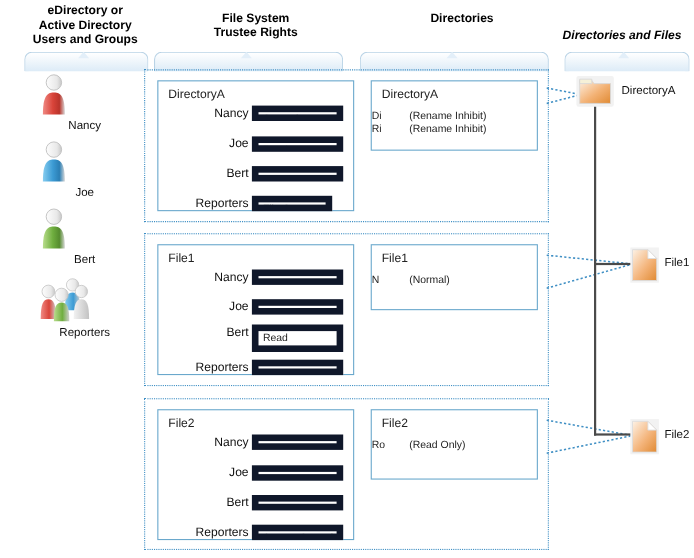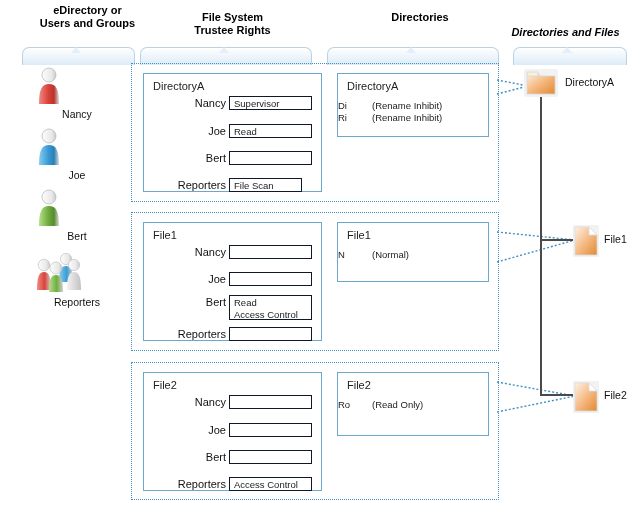--- a/index.html
+++ b/index.html
@@ -24,21 +24,21 @@
   .dotted{position:absolute;border:1px dotted #3f8fc4;}
 
   
   .panel{position:absolute;border:1px solid #6aa8cc;background:#ffffff;}
   .panel-title{position:absolute;font-size:11px;color:#222;left:9px;top:6px;}
 
   
   .rrow{position:absolute;height:15px;}
   .rlabel{position:absolute;right:0;top:0;font-size:11px;color:#111;
           text-align:right;line-height:15px;white-space:nowrap;}
-  .rfield{position:absolute;border:1px solid #0f172a;background:#ffffff;
+  .rfield{position:absolute;border:6px solid #0f172a;background:#ffffff;
           box-sizing:border-box;font-size:9.5px;color:#222;
           padding:1px 0 0 4px;line-height:12px;overflow:hidden;}
 
   
   .attr-line{position:absolute;font-size:9.5px;color:#222;line-height:12px;white-space:nowrap;}
   .attr-code{position:absolute;width:22px;text-align:left;}
   .attr-name{position:absolute;left:34px;}
 
   
   .person-wrap{position:absolute;width:90px;text-align:center;}
@@ -46,22 +46,23 @@
 
   
   .node-label{position:absolute;font-size:10.5px;color:#111;white-space:nowrap;}
   .tree-line{position:absolute;background:#4a4a4a;}
 
   svg{display:block;overflow:visible;}
 </style>
 </head>
 <body>
 
-<div class="col-head" style="left:10px;top:4px;width:155px;">
+<div class="col-head" style="left:0px;top:4px;width:155px;">
   <div>eDirectory or</div>
+  <div>Active Directory</div>
   <div>Users and Groups</div>
 </div>
 
 <div class="col-head" style="left:150px;top:11px;width:165px;text-align:center;">
   <div>File System</div>
   <div>Trustee Rights</div>
 </div>
 
 <div class="col-head" style="left:335px;top:11px;width:170px;">
   <div>Directories</div>

